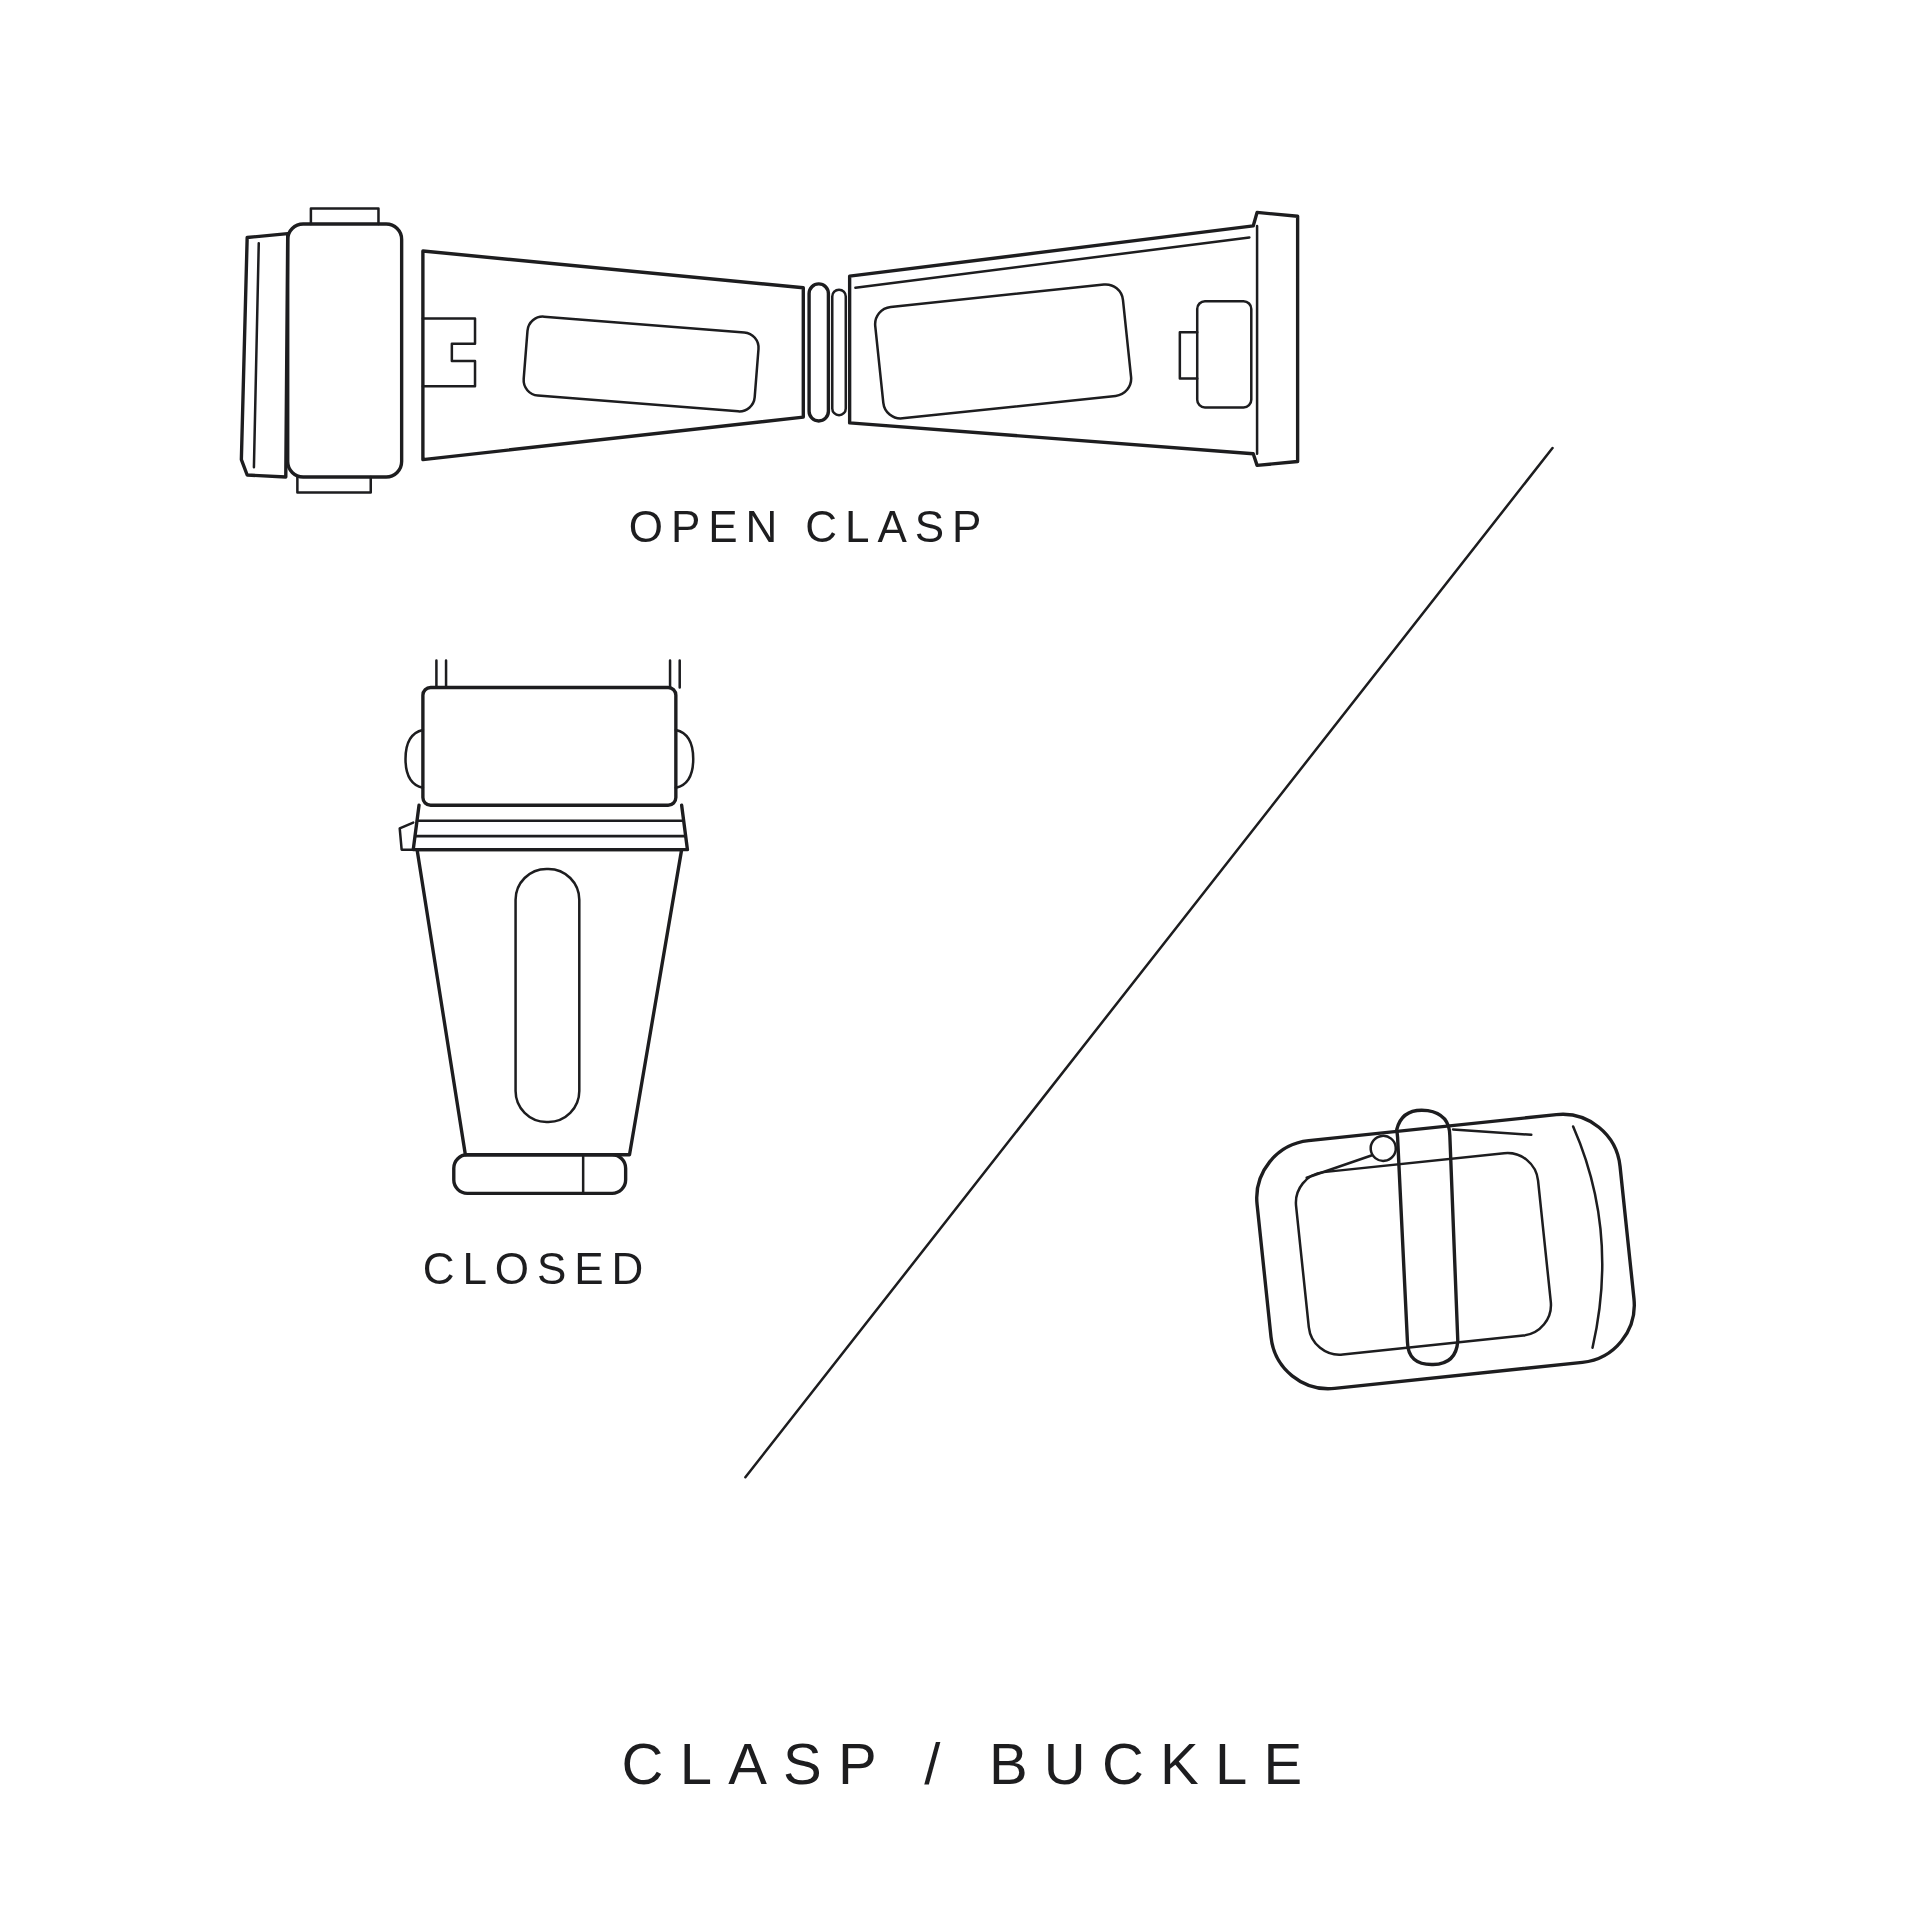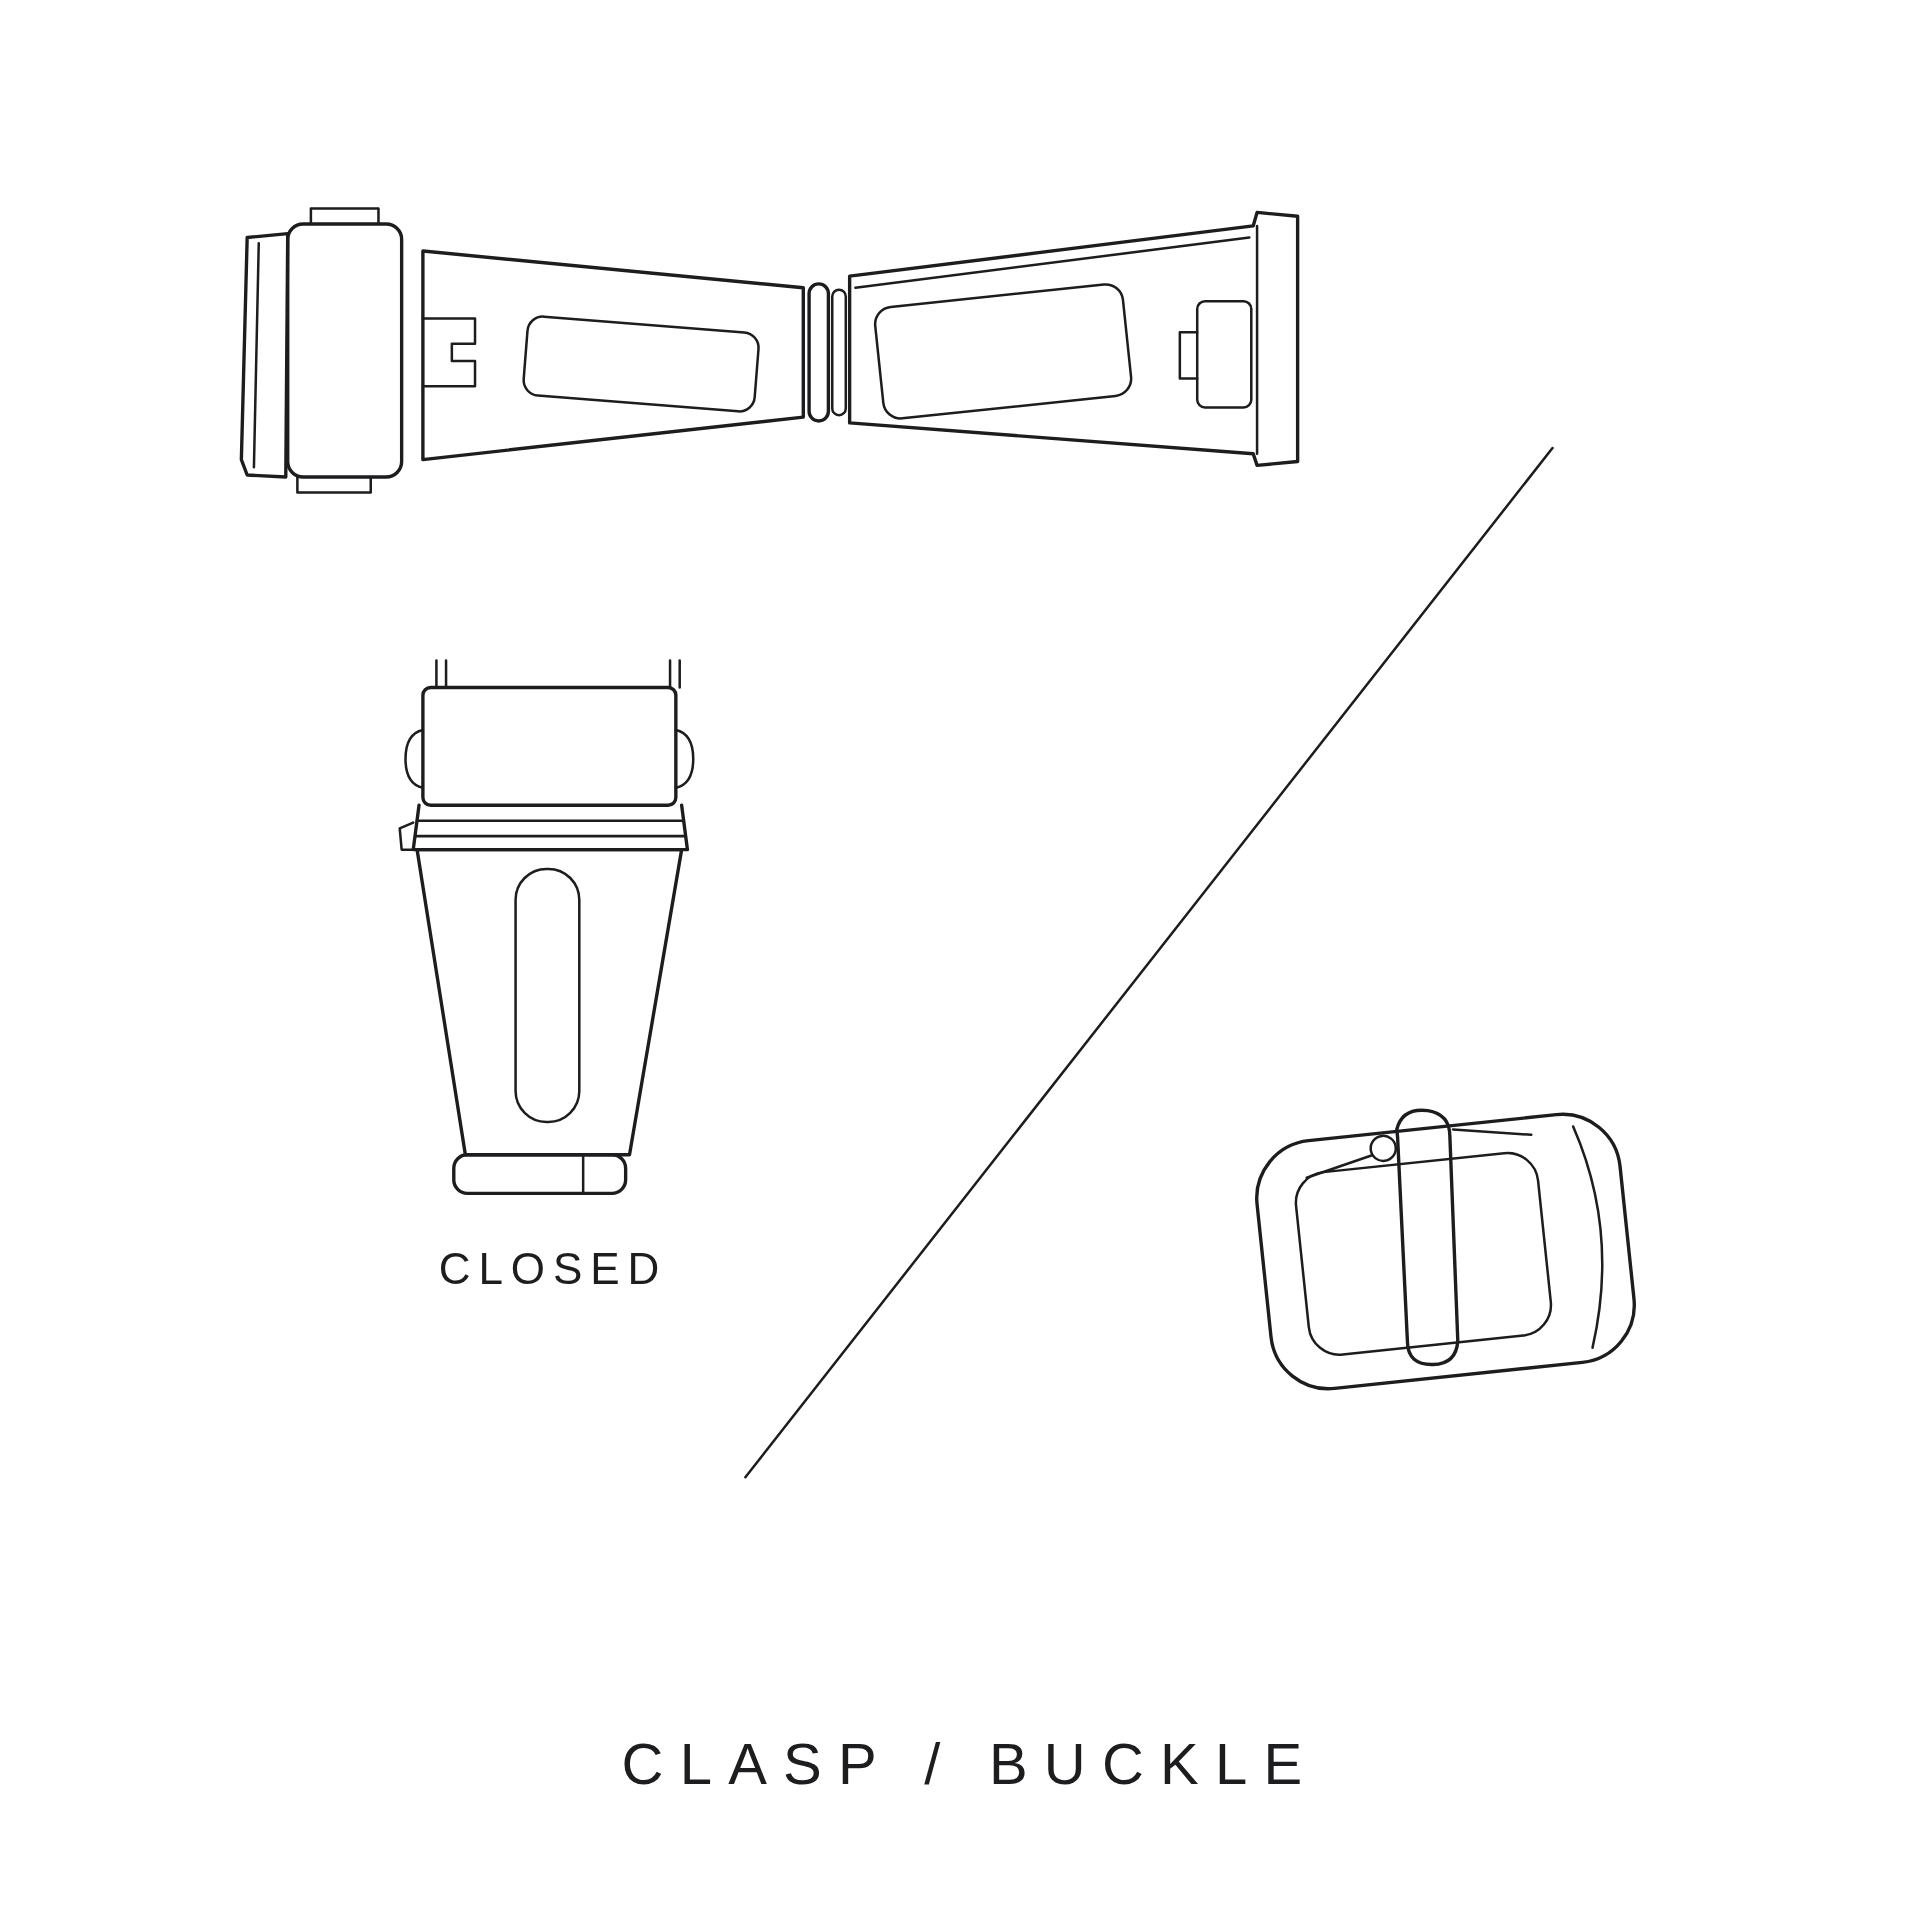--- a/index.html
+++ b/index.html
@@ -28,21 +28,21 @@
   .caption{
     position:absolute;
     transform:translateX(-50%);
     white-space:nowrap;
     font-size:44px;
     font-weight:500;
     letter-spacing:0.18em;
     color:var(--ink);
   }
   .caption-open{left:809px;top:502px;}
-  .caption-closed{left:553px;top:1244px;}
+  .caption-closed{left:537px;top:1244px;}
   .page-title{
     position:absolute;
     left:970px;
     top:1730px;
     transform:translateX(-50%);
     white-space:nowrap;
     font-size:58px;
     font-weight:500;
     letter-spacing:0.28em;
     color:var(--ink);
@@ -116,19 +116,20 @@
 
       <path class="ln thin" d="M1362 1206 L1431 1190"></path>
       <path class="ln thin" d="M1518 1172 L1598 1186"></path>
       <circle class="ln thin" cx="1444" cy="1184" r="13"></circle>
 
       <path class="ln" d="M1460 1174 L1448 1386 Q1446 1410 1472 1412 Q1496 1414 1500 1390 L1514 1178 Q1516 1156 1494 1150 Q1468 1144 1460 1166 Z"></path>
     </g>
 
   </svg>
 
+  <div class="caption caption-open">OPEN CLASP</div>
 
   <div class="caption caption-closed">CLOSED</div>
 
   <div class="page-title">CLASP / BUCKLE</div>
 
 </div>
 
 
 </body></html>

